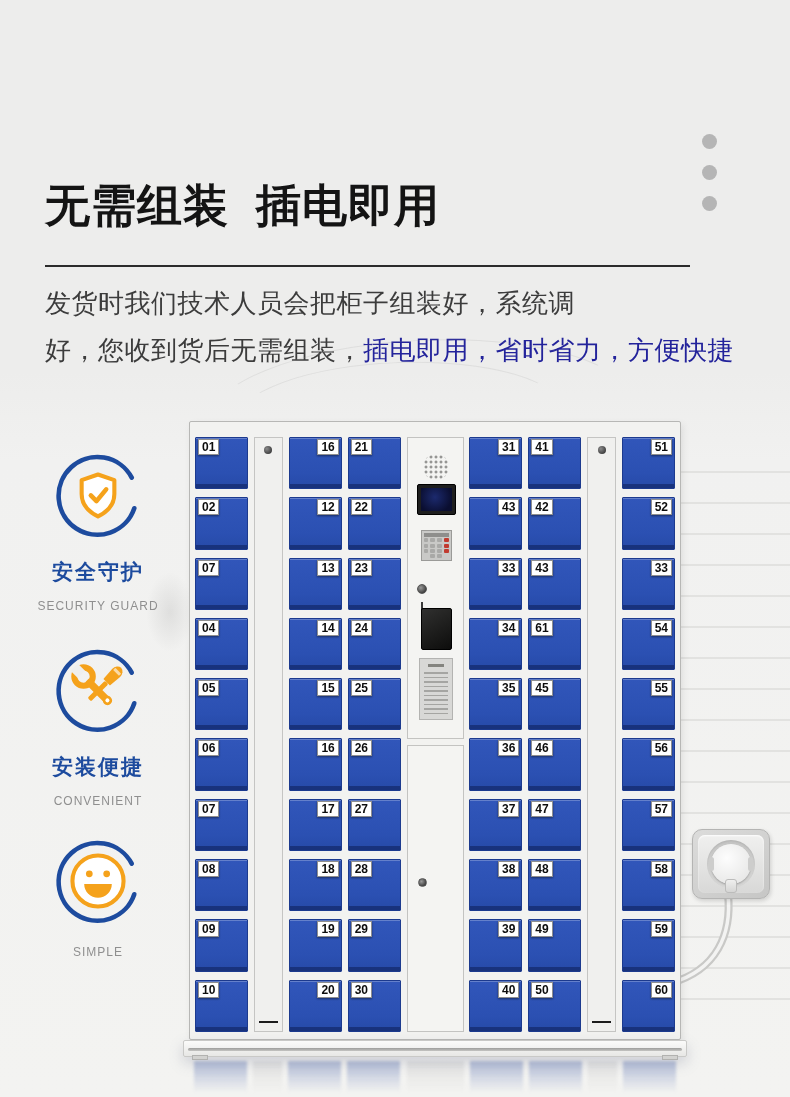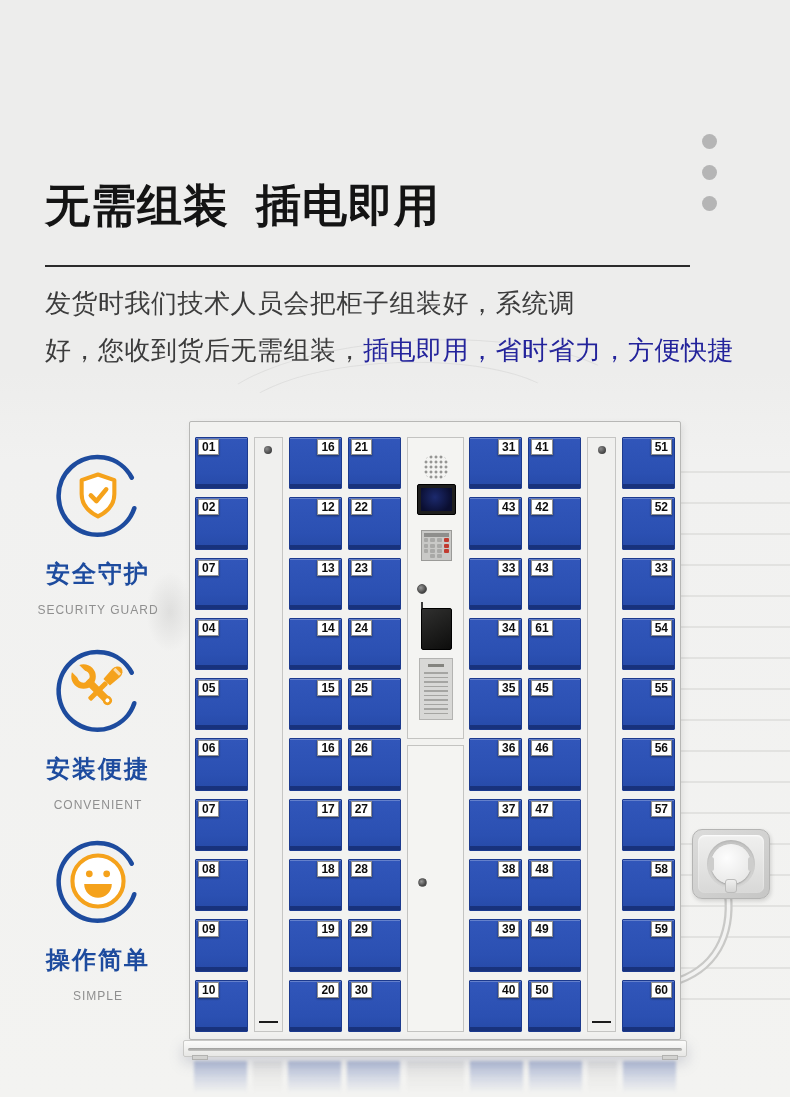--- a/index.html
+++ b/index.html
@@ -14,21 +14,21 @@
   .title-cn { position:absolute; left:45px; top:176px; font-size:45px; font-weight:bold; color:#141414; letter-spacing:1px; white-space:pre;text-align:center; }
   .dots { position:absolute; left:702px; top:134px; width:16px; }
   .dots i { display:block; width:15px; height:15px; border-radius:50%; background:#b5b5b5; margin-bottom:16px; }
   .divider { position:absolute; left:45px; top:265px; width:645px; height:2px; background:#2b2b2b; }
   .para { position:absolute; left:45px; top:280px; width:690px; font-size:26px; line-height:47px; color:#3c3c3c; letter-spacing:0.5px; }
   .para .blue { color:#23239b;text-align:center; }
   
   .feature { position:absolute; left:27px; width:142px; text-align:center; }
   .feature:nth-of-type(1){ top:450px; } .feature:nth-of-type(2){ top:645px; } .feature:nth-of-type(3){ top:836px; }
   .ficon svg { width:92px; height:92px; }
-  .fcn { margin-top:12px; font-size:24px; font-weight:bold; color:#1d4b9e; letter-spacing:2px; }
+  .fcn { margin-top:12px; font-size:21px; font-weight:bold; color:#1d4b9e; letter-spacing:2px; }
   .fen { margin-top:13px; font-size:12px; color:#8f8f8f; letter-spacing:1px; }
   
   .swirl { position:absolute; border-radius:50%; border:1px solid rgba(150,150,150,0.16); border-color:rgba(150,150,150,0.16) transparent transparent transparent; }
   .swirl.s1 { left:205px; top:340px; width:430px; height:150px; transform:rotate(-3deg); }
   .swirl.s2 { left:235px; top:362px; width:330px; height:110px; transform:rotate(-2deg); }
   .blob { position:absolute; left:146px; top:572px; width:48px; height:80px; background:radial-gradient(closest-side, rgba(0,0,0,0.08), transparent); }
   .wall-lines { position:absolute; left:676px; top:442px; width:114px; height:565px; z-index:1;
     background:repeating-linear-gradient(to bottom, transparent 0 29px, #e2e2e0 29px 31px); }
   
   .cabinet { position:absolute; left:189px; top:421px; width:492px; height:619px; z-index:3;
@@ -151,21 +151,20 @@
         <div class="fen">CONVENIENT</div>
       </div>
       <div class="feature">
         <div class="ficon"><svg viewBox="0 0 90 90">
             <path d="M80.5 57 A38 38 0 1 1 78 27" fill="none" stroke="#1d4b9e" stroke-width="4.5" stroke-linecap="round"></path>
             <circle cx="45" cy="44" r="25" fill="#ffffff" stroke="#f5a21b" stroke-width="4"></circle>
             <circle cx="36.5" cy="37" r="3.3" fill="#f5a21b"></circle>
             <circle cx="53.5" cy="37" r="3.3" fill="#f5a21b"></circle>
             <path d="M31.5 47 A13.5 13.5 0 0 0 58.5 47 Z" fill="#f5a21b"></path>
           </svg></div>
-        <div class="fcn">操作简单</div>
         <div class="fen">SIMPLE</div>
       </div>
     </div>
 
   <svg class="cable" width="135" height="110" viewBox="0 0 135 110">
     <path d="M73 6 C77 46 62 82 16 95" fill="none" stroke="#c9c9c7" stroke-width="8" stroke-linecap="round"></path>
     <path d="M73 6 C77 46 62 82 16 95" fill="none" stroke="#f3f3f2" stroke-width="3.5" stroke-linecap="round"></path>
   </svg>
   <div class="socket">
     <div class="socket-plate"></div>

